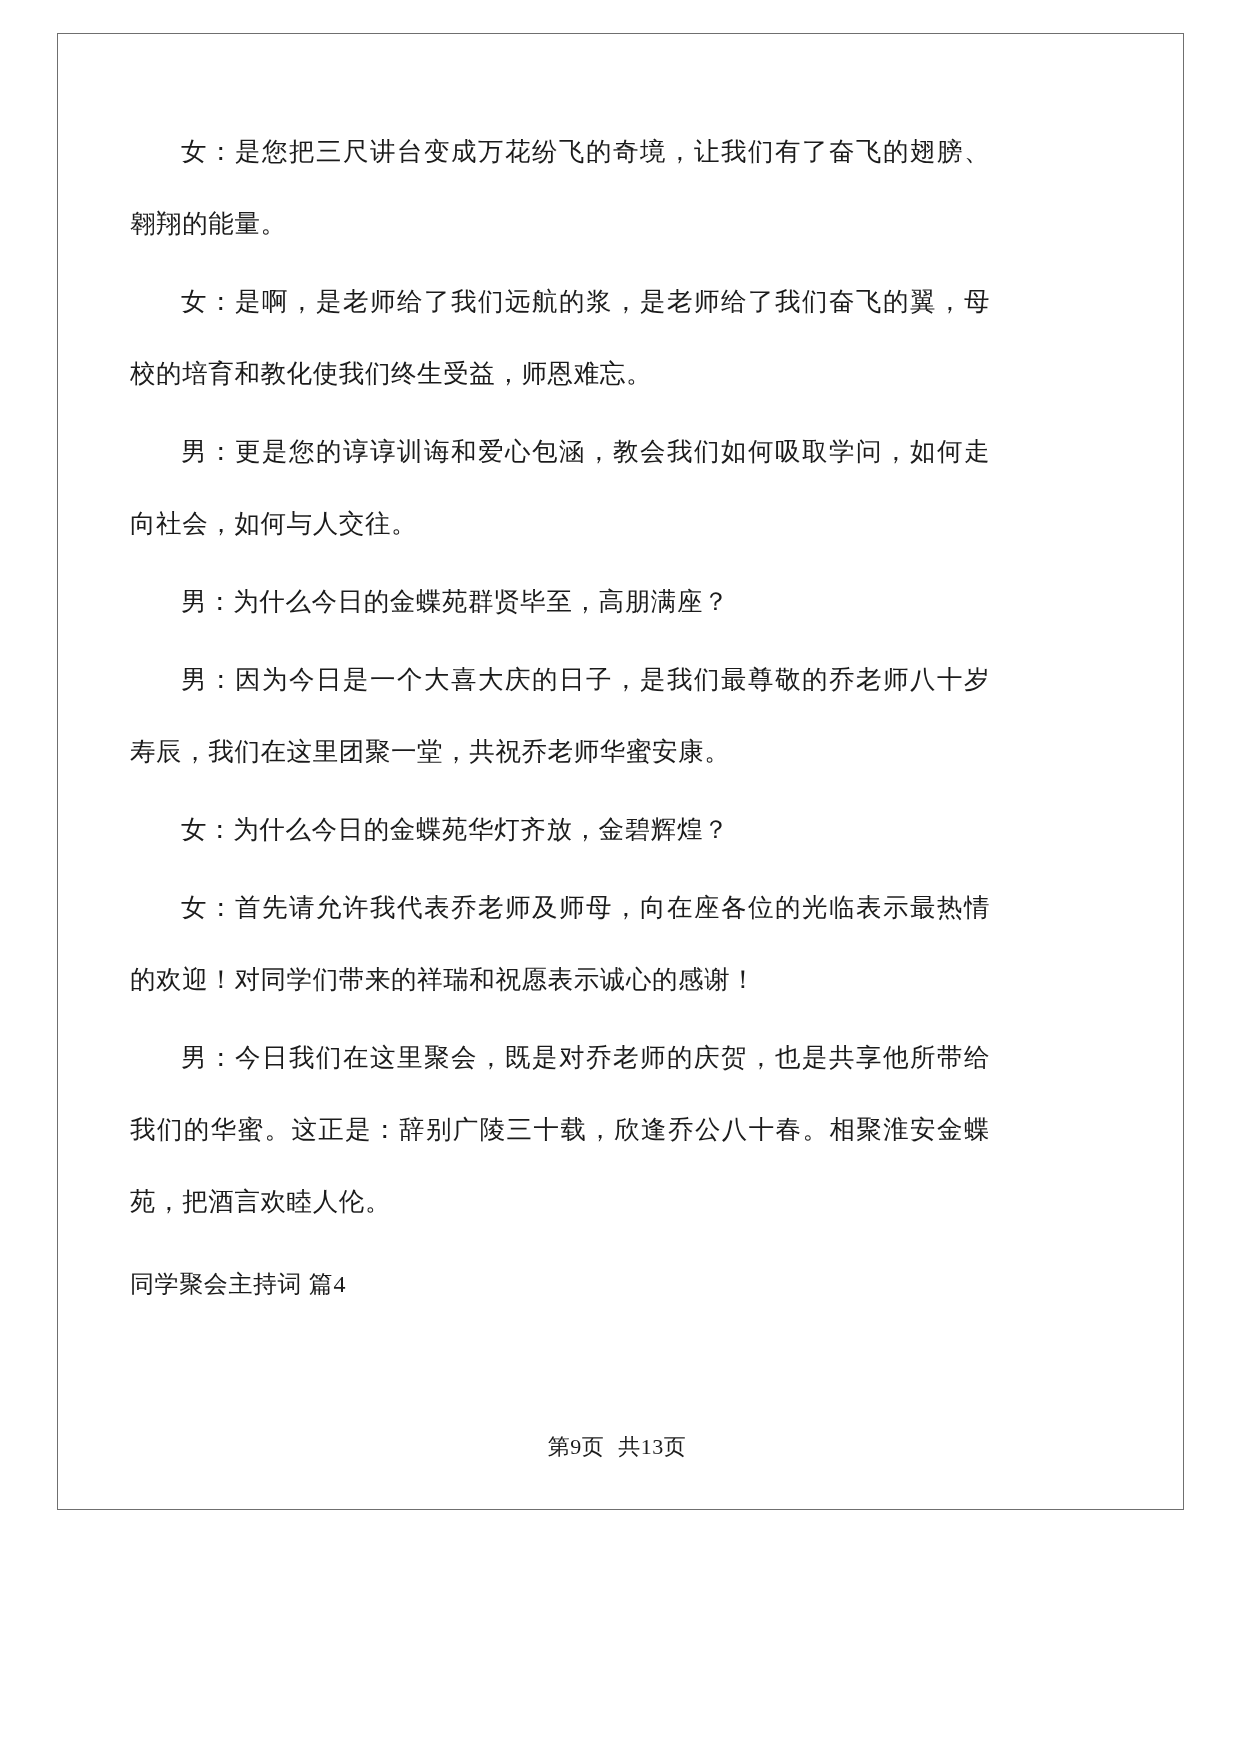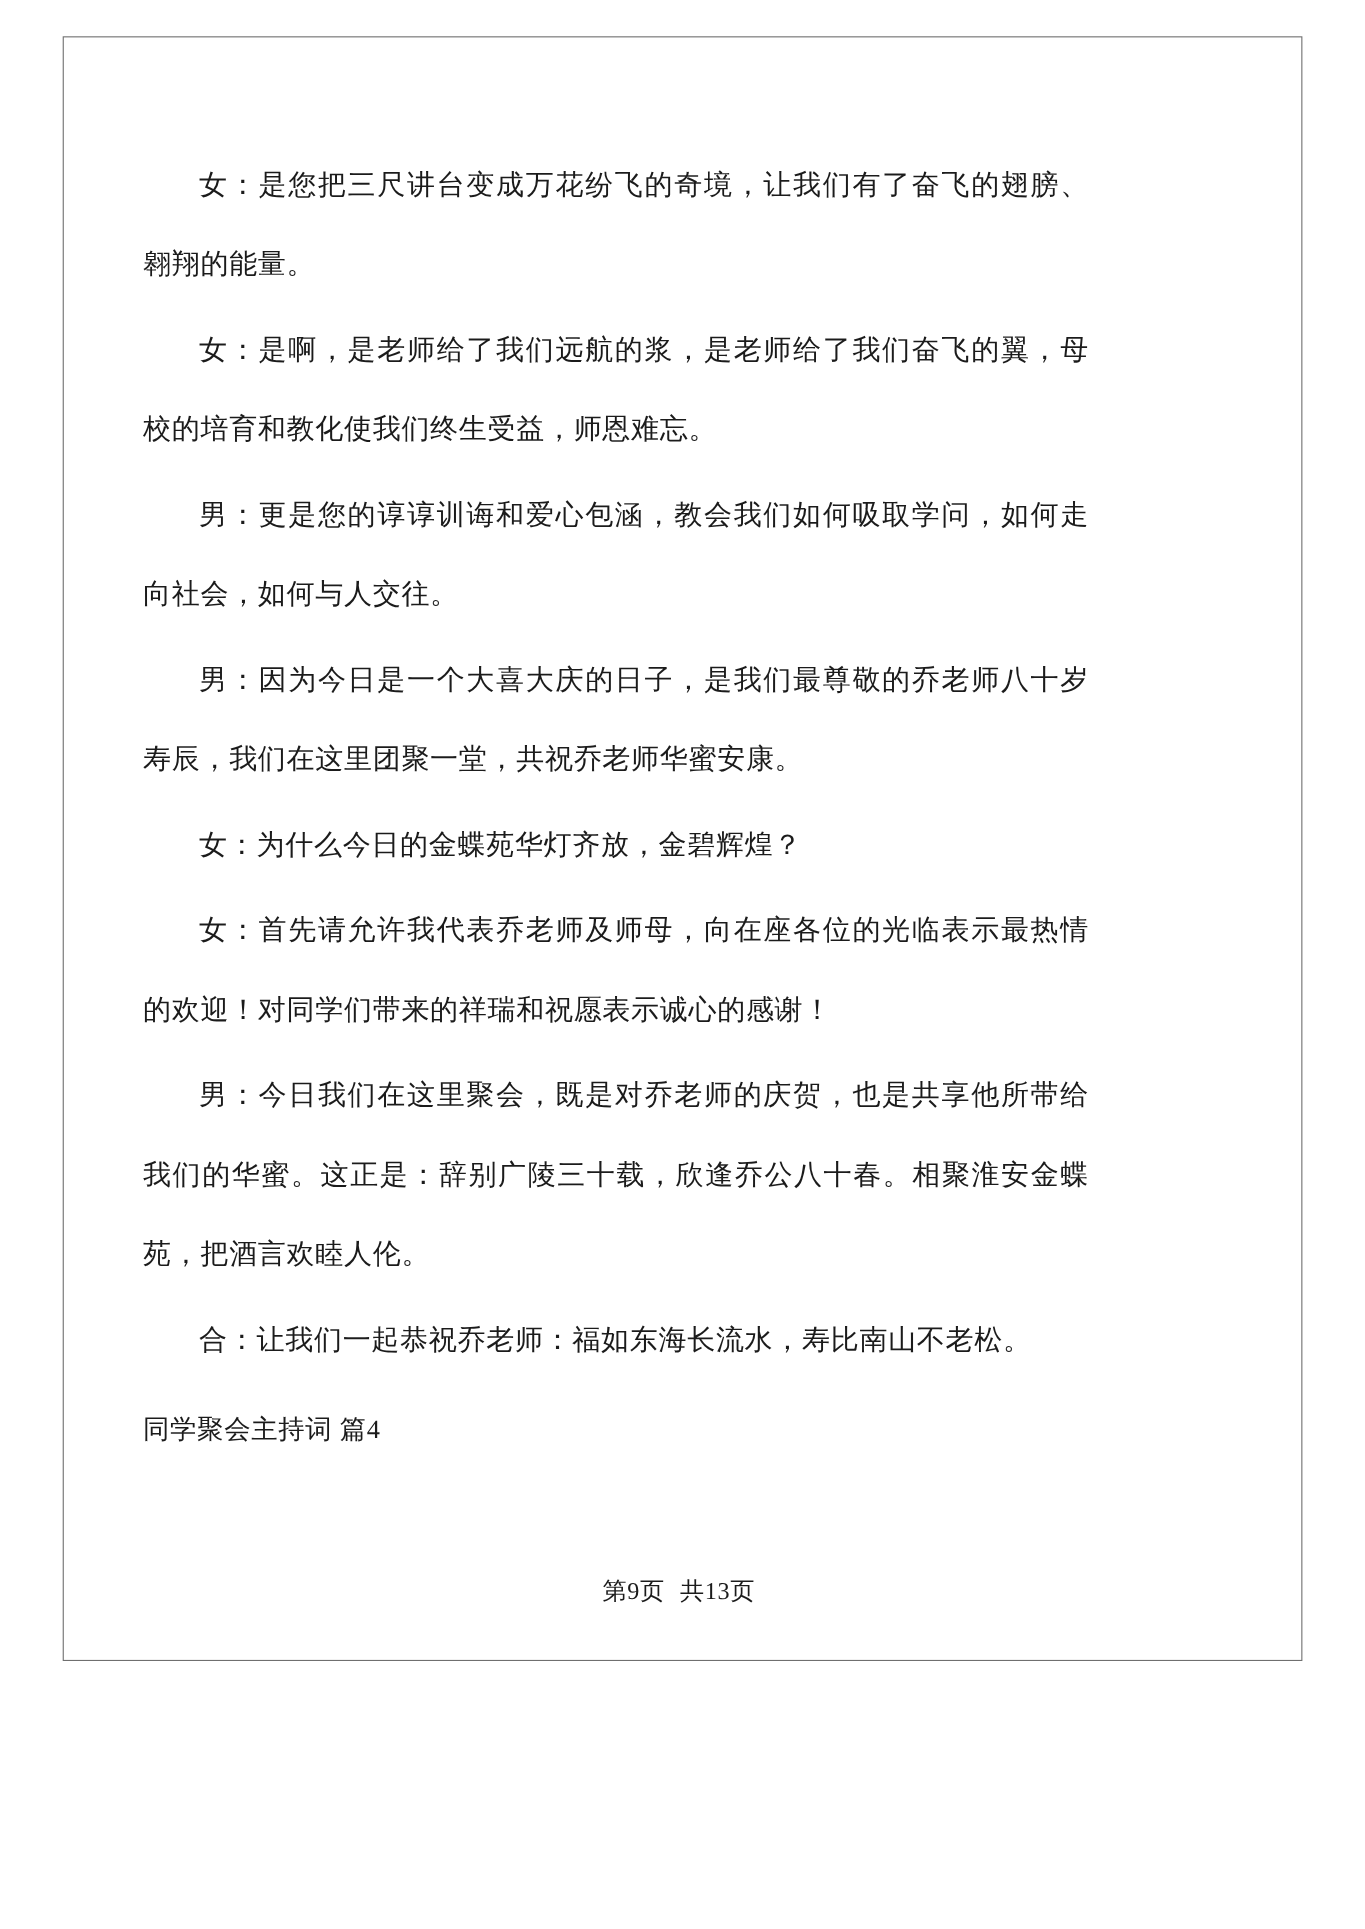--- a/index.html
+++ b/index.html
@@ -20,21 +20,21 @@
     left: 57px;
     top: 33px;
     width: 1127px;
     height: 1477px;
     border: 1px solid #6f6f6f;
     box-sizing: border-box;
   }
   .content {
     position: absolute;
     left: 130px;
-    top: 132px;
+    top: 116px;
     width: 860px;
   }
   p.para {
     margin: 0 0 6px 0;
     font-size: 25.5px;
     line-height: 72px;
     color: #1b1b1b;
     text-align: justify;
     text-indent: 2em;
     letter-spacing: 0.6px;
@@ -67,24 +67,24 @@
 </head>
 <body>
 
 <div class="page">
   <div class="page-border"></div>
 
   <div class="content">
     <p class="para">女：是您把三尺讲台变成万花纷飞的奇境，让我们有了奋飞的翅膀、翱翔的能量。</p>
     <p class="para">女：是啊，是老师给了我们远航的浆，是老师给了我们奋飞的翼，母校的培育和教化使我们终生受益，师恩难忘。</p>
     <p class="para">男：更是您的谆谆训诲和爱心包涵，教会我们如何吸取学问，如何走向社会，如何与人交往。</p>
+    <p class="para">男：为什么今日的金蝶苑群贤毕至，高朋满座？</p>
     <p class="para">男：因为今日是一个大喜大庆的日子，是我们最尊敬的乔老师八十岁寿辰，我们在这里团聚一堂，共祝乔老师华蜜安康。</p>
     <p class="para">女：为什么今日的金蝶苑华灯齐放，金碧辉煌？</p>
     <p class="para">女：首先请允许我代表乔老师及师母，向在座各位的光临表示最热情的欢迎！对同学们带来的祥瑞和祝愿表示诚心的感谢！</p>
     <p class="para">男：今日我们在这里聚会，既是对乔老师的庆贺，也是共享他所带给我们的华蜜。这正是：辞别广陵三十载，欣逢乔公八十春。相聚淮安金蝶苑，把酒言欢睦人伦。</p>
-    <p class="para">合：让我们一起恭祝乔老师：福如东海长流水，寿比南山不老松。</p>
     <p class="heading">同学聚会主持词  篇4</p>
   </div>
 
   <div class="footer">
     <span>第9页</span><span class="sep"></span><span>共13页</span>
   </div>
 </div>
 
 </body></html>

